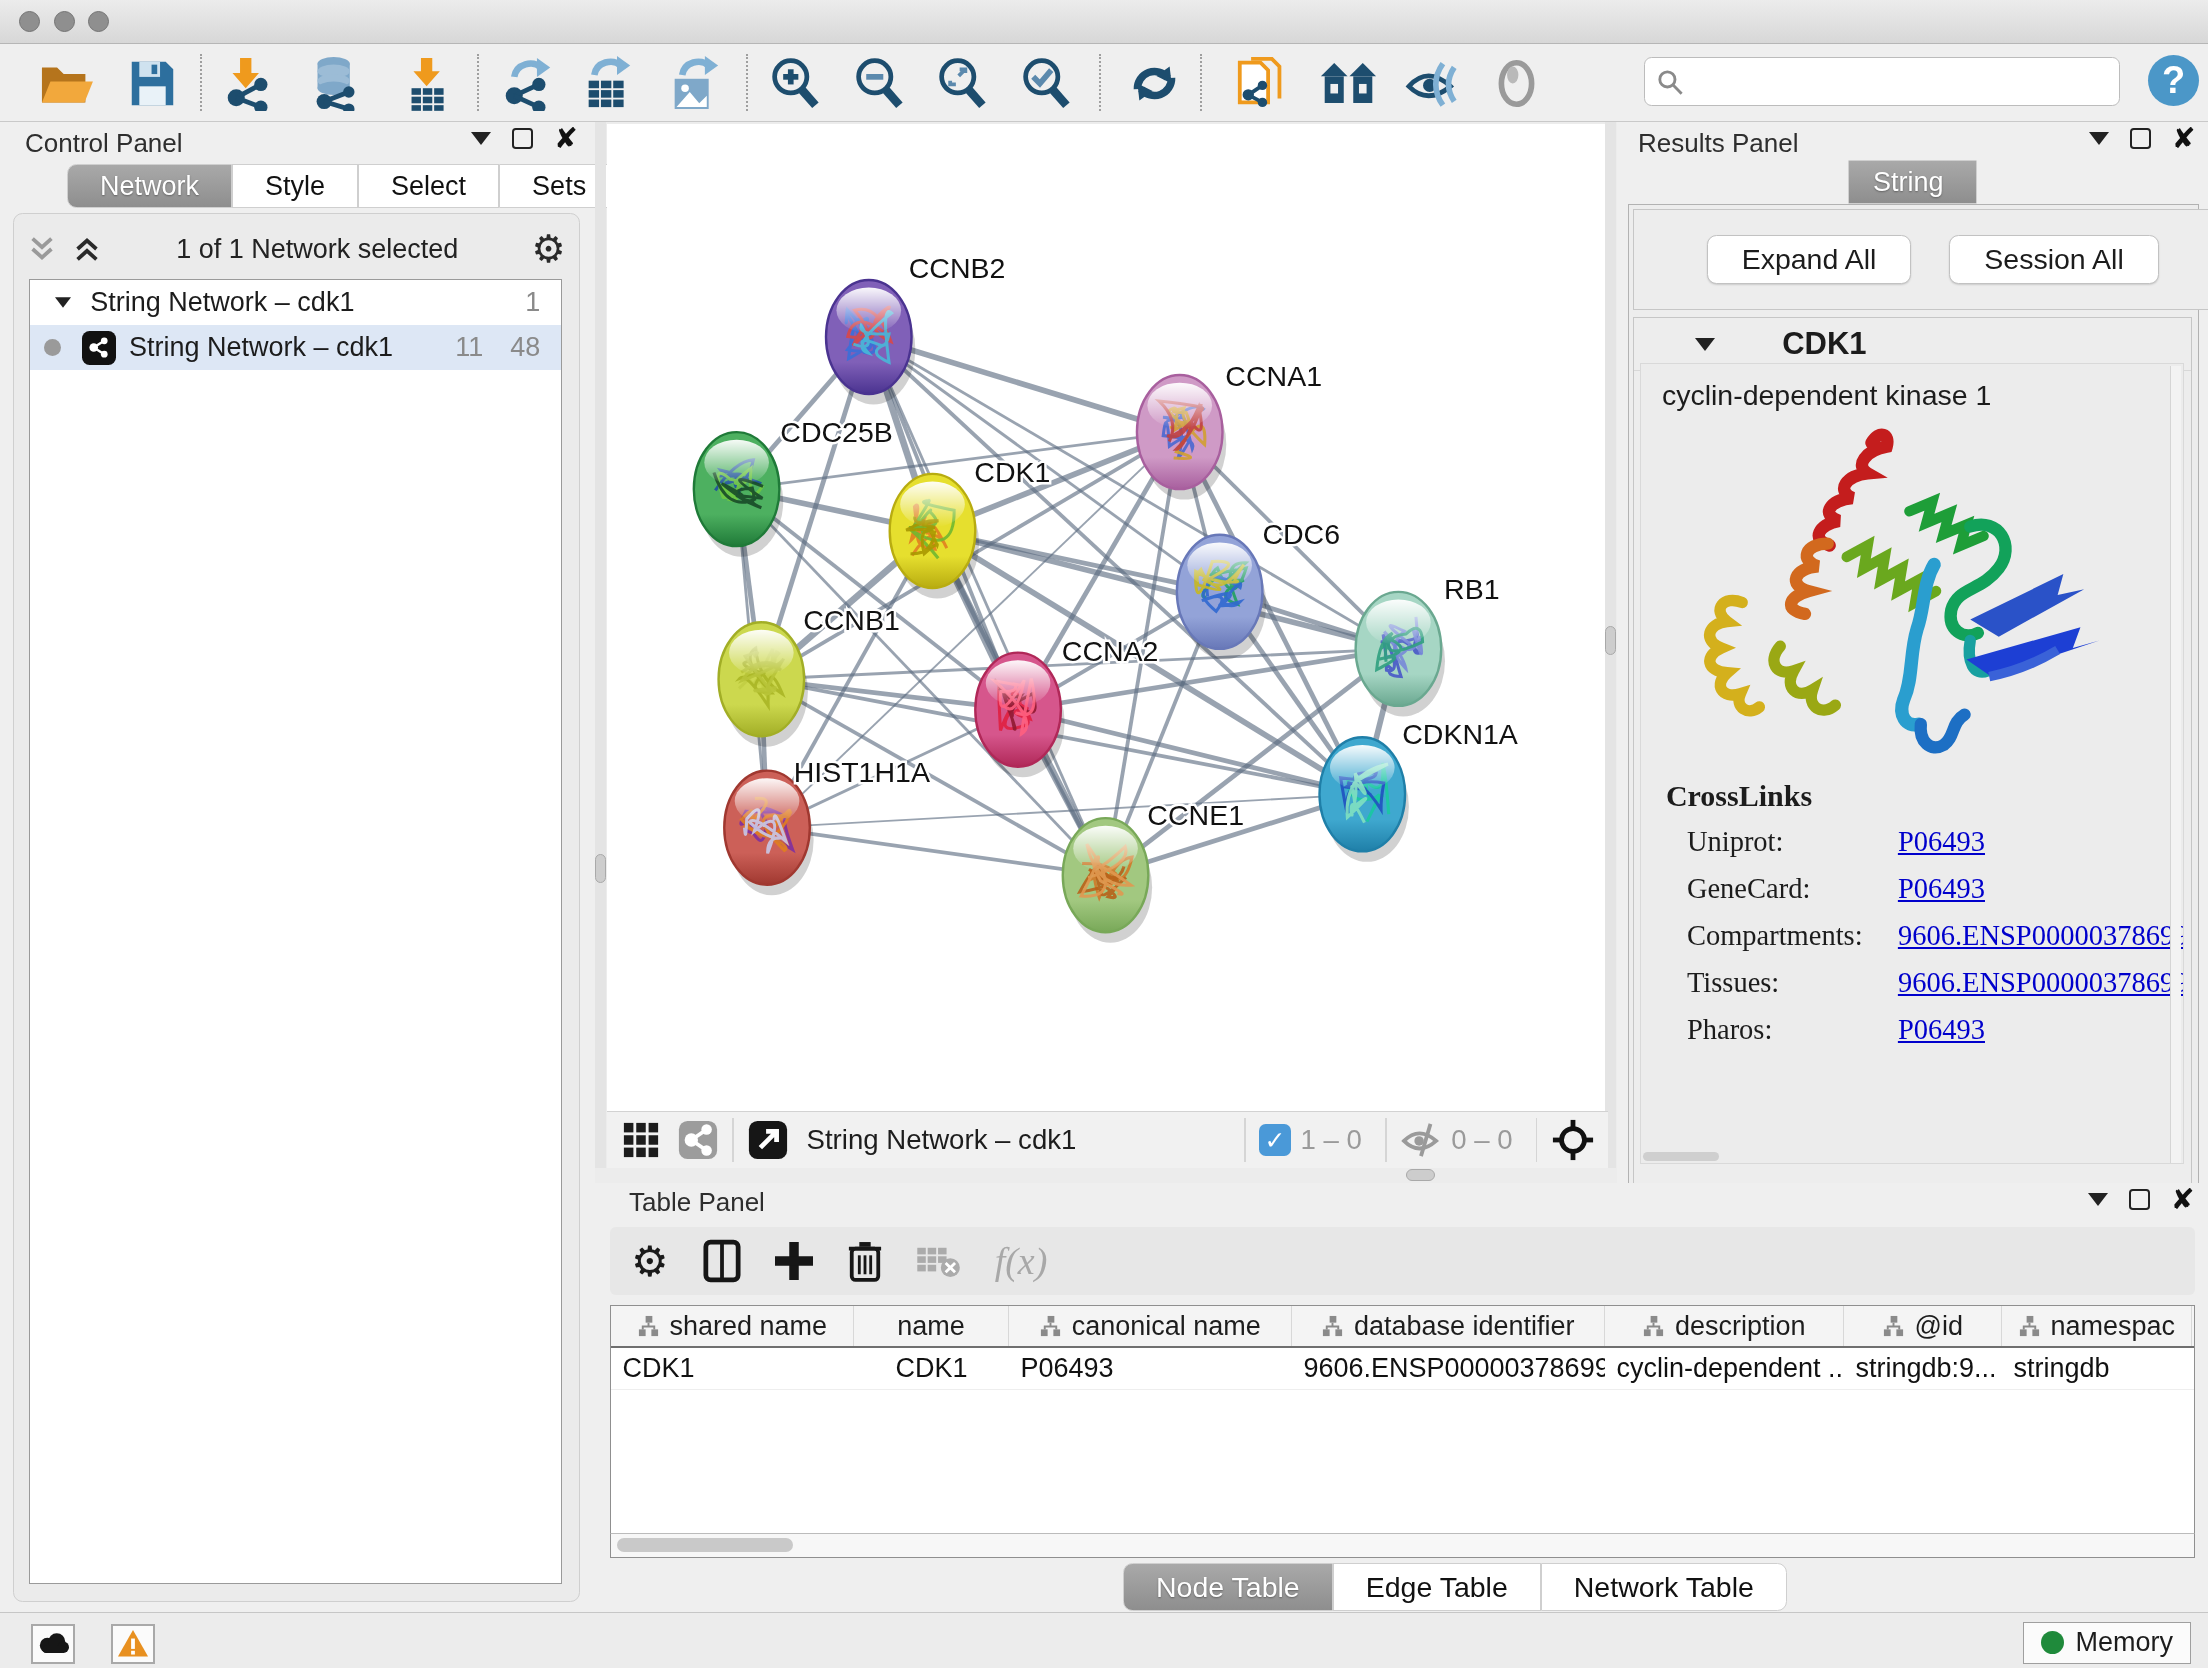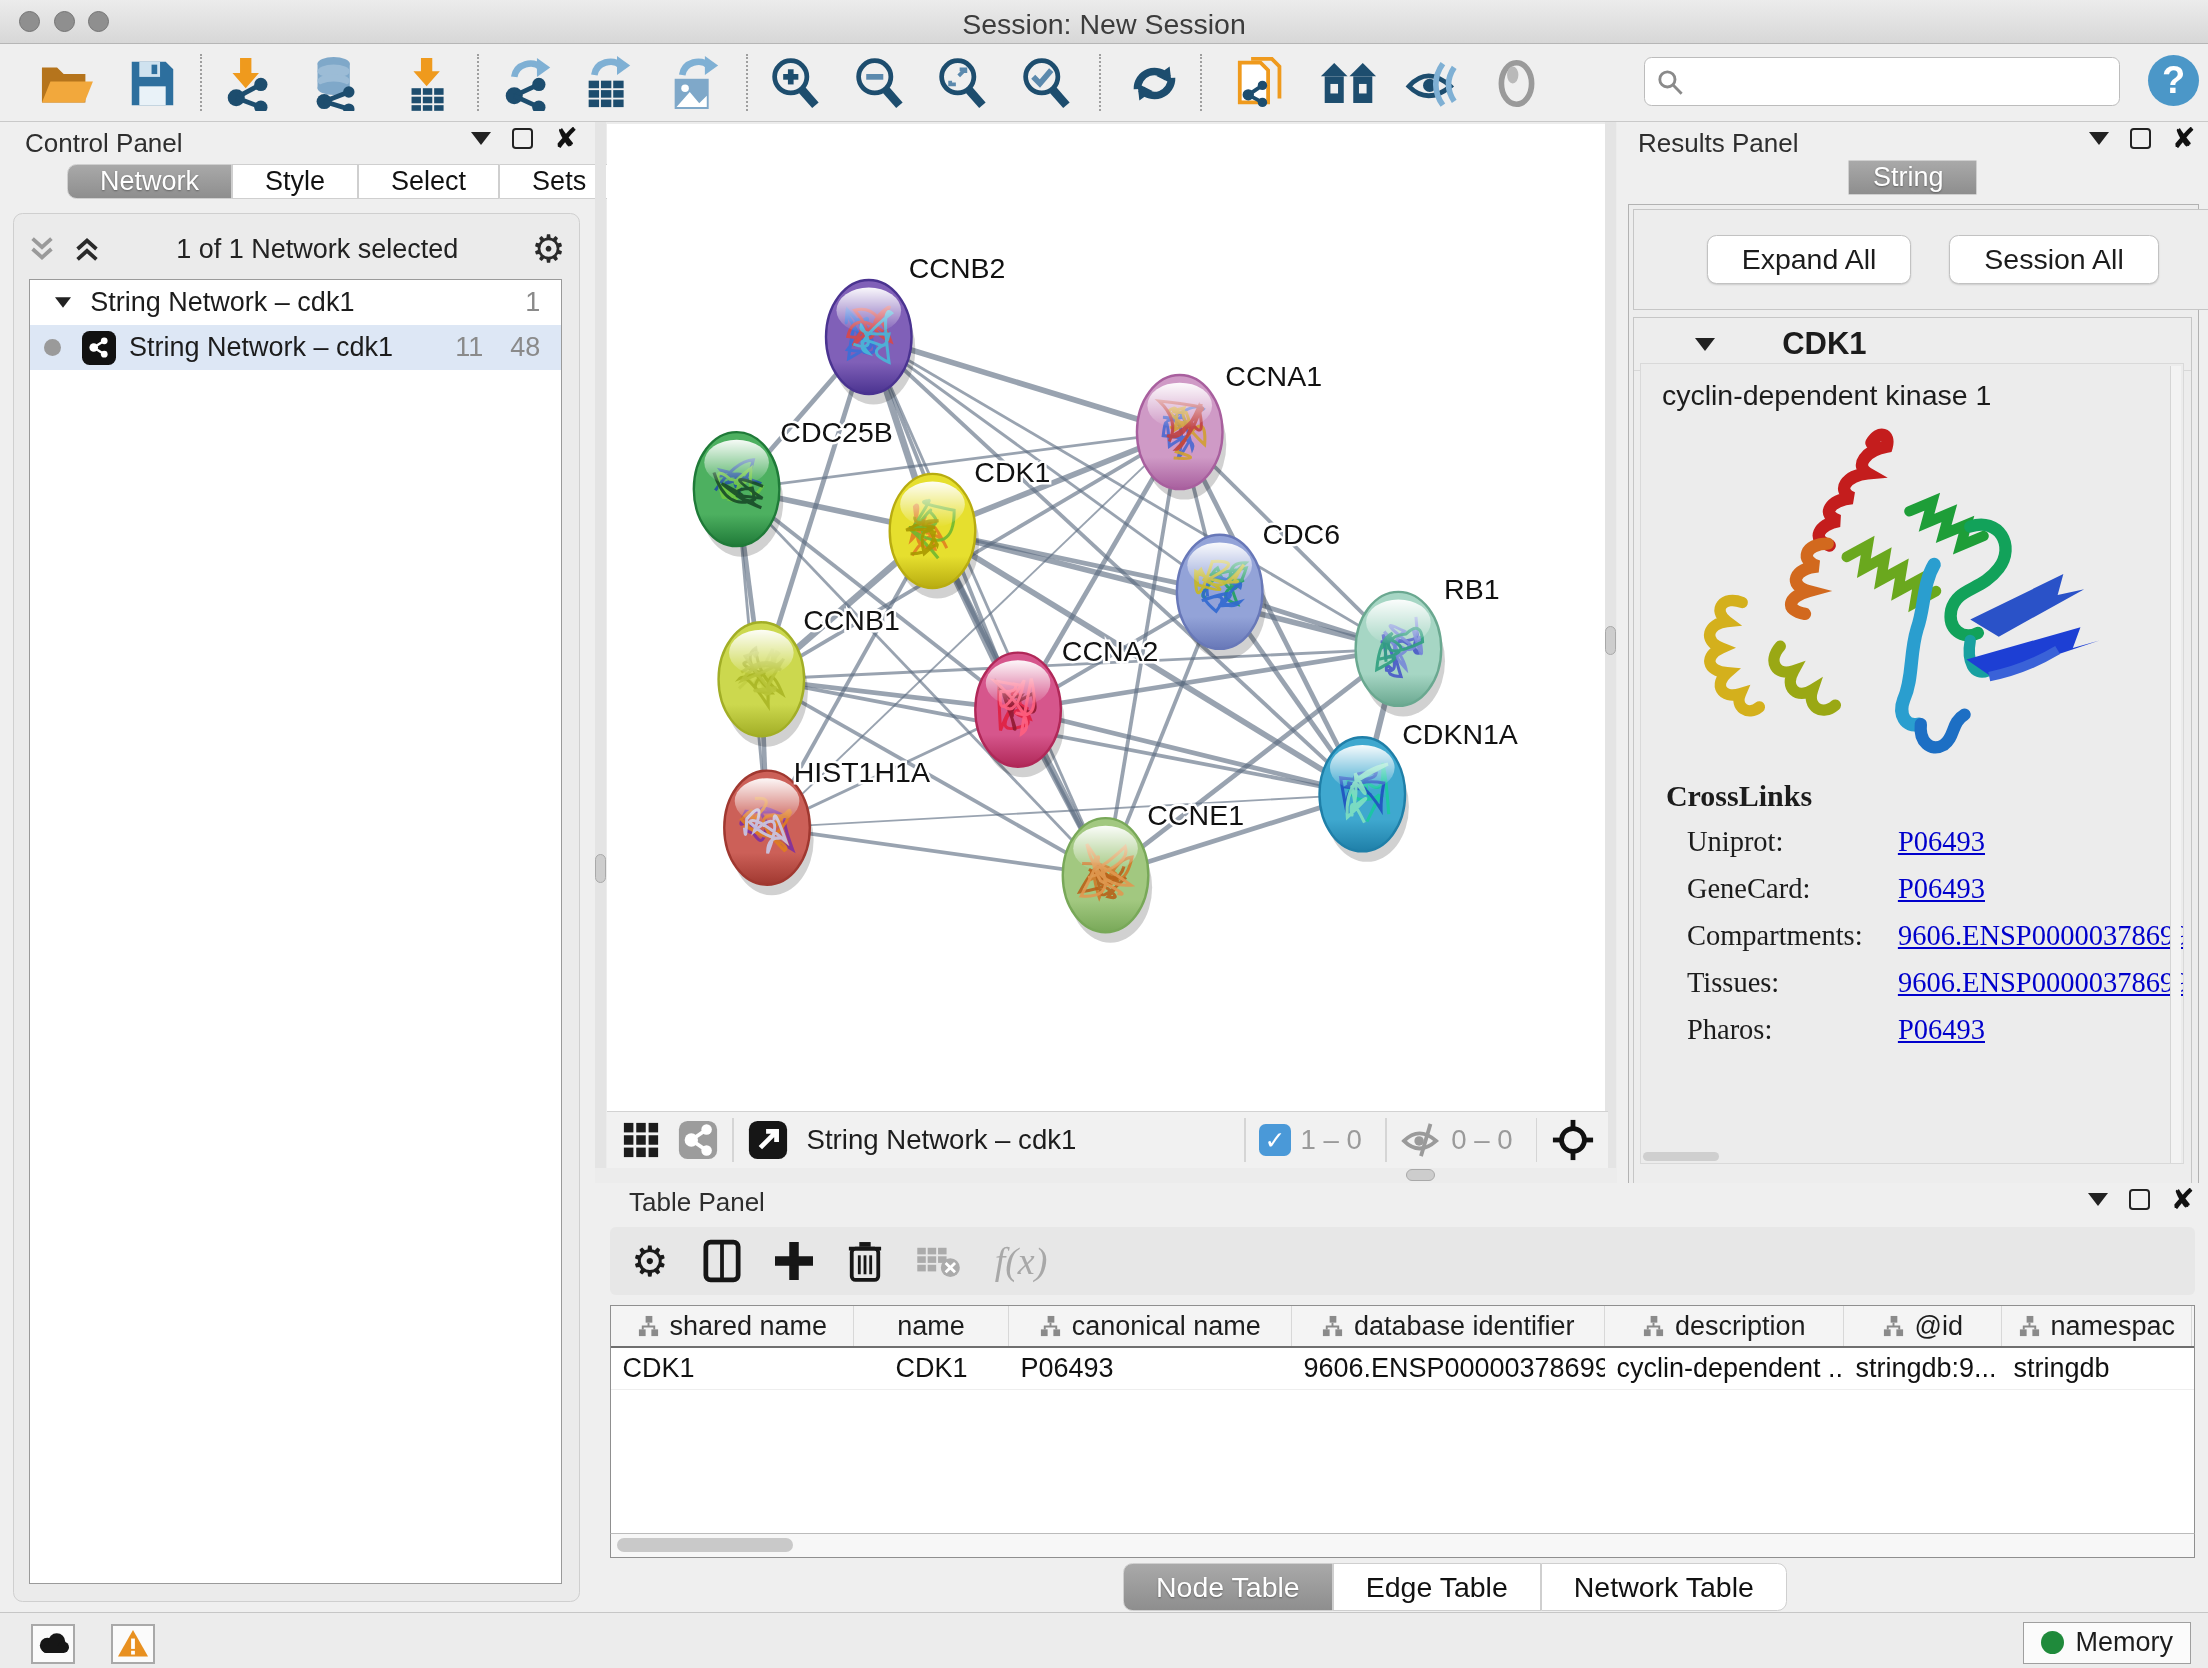--- a/index.html
+++ b/index.html
@@ -26,21 +26,21 @@
   #help-btn { position:absolute; left:2148px; top:11.4px; width:51px; height:51px; border-radius:50%;
     background:#4b97c8; color:#fff; font-size:38px; font-weight:bold; text-align:center; line-height:51px; }
 
   
   .panel-title { font-size:26px; color:#2e2e2e; }
   .pct { position:absolute; top:0; height:32px; display:flex; align-items:center; gap:21px; }
   .tri-down { width:0; height:0; border-left:10.5px solid transparent; border-right:10.5px solid transparent; border-top:13.3px solid #222; }
   .sq-btn { width:21px; height:21px; border:2.9px solid #222; border-radius:3.8px; }
   .x-btn { font-size:28.5px; font-weight:bold; color:#111; line-height:21px; }
 
-  .tab { height:35px; padding:0 32px; display:flex; align-items:center; justify-content:center;
+  .tab { height:44px; padding:0 32px; display:flex; align-items:center; justify-content:center;
     background:#ffffff; border:1px solid #cfcfcf; font-size:27px; color:#111; }
   .tab.first { border-radius:9.5px 0 0 9.5px; }
   .tab.last { border-radius:0 9.5px 9.5px 0; }
   .tab.selected { background:linear-gradient(#a9a9a9,#8e8e8e); color:#ffffff; text-shadow:0 1px 1.9px rgba(0,0,0,.35); }
   .tab.single { border-radius:1px;padding-left:24px; }
 
   
   #control-panel { left:0; top:122px; width:595px; height:1490px; background:#efefef; }
   #cp-tabs { position:absolute; left:67px; top:42px; display:flex; }
   #cp-body { position:absolute; left:13.3px; top:91px; width:567px; height:1389px;
@@ -116,21 +116,20 @@
 <body>
 
 <div id="app">
 
   <div class="abs" id="titlebar">
     <div class="abs" id="traffic-box">
       <span class="traffic"></span>
       <span class="traffic"></span>
       <span class="traffic"></span>
     </div>
-    <div class="abs" id="window-title">Session: New Session</div>
   </div>
 
   <div class="abs" id="toolbar">
     <div class="tbtn" style="left:32px">
       <svg width="55" height="51" viewBox="0 0 58 54">
         <path d="M3 10 h16 l7 7 h23 v30 h-46 z" fill="#b5741c"></path>
         <path d="M3 47 l9-22 h45 l-9 22 z" fill="#f2a83c"></path>
       </svg>
     </div>
     <div class="tbtn" style="left:118px">

